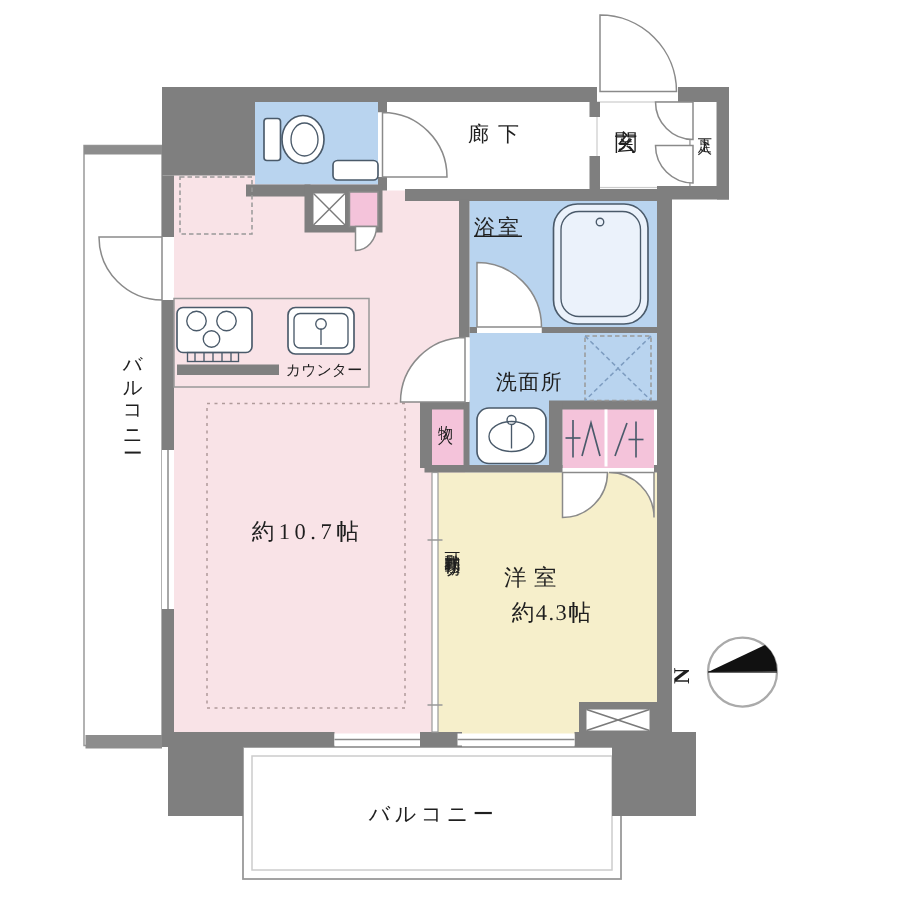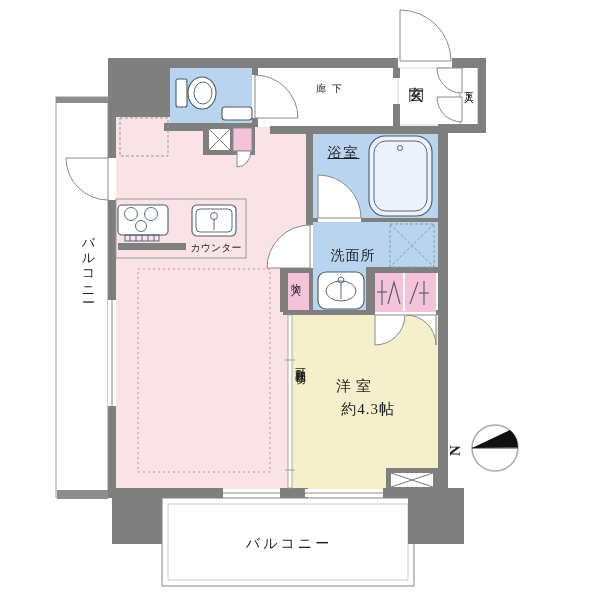--- a/index.html
+++ b/index.html
@@ -184,26 +184,27 @@
     <path class="door" d="M237,151 L251,151 A14,16 0 0 1 237,167 Z"></path>
   </g>
 
   <g>
     <circle cx="495" cy="448" r="23" fill="#ffffff" stroke="#aaaaaa" stroke-width="1.5"></circle>
     <line x1="472" y1="448" x2="518" y2="448" stroke="#333333" stroke-width="1"></line>
     <path d="M472,448 L510,430 A23,23 0 0 1 518,447.5 Z" fill="#111111"></path>
   </g>
 </svg>
 
+  <div class="lbl" style="left:140px;top:347px;width:130px;text-align:center;font-size:15px;letter-spacing:3px;">約10.7帖</div>
   <div class="lbl" style="left:186px;top:242px;width:60px;text-align:center;font-size:10px;">カウンター</div>
   <div class="lbl" style="left:318px;top:378px;width:76px;text-align:center;font-size:15px;letter-spacing:5px;">洋室</div>
   <div class="lbl" style="left:320px;top:401px;width:96px;text-align:center;font-size:15px;letter-spacing:1px;">約4.3帖</div>
   <div class="lbl v" style="left:294px;top:360px;height:124px;font-size:10.5px;letter-spacing:1px;">可動式間仕切り</div>
-  <div class="lbl" style="left:302px;top:83px;width:60px;text-align:center;font-size:10px;letter-spacing:6px;">廊下</div>
+  <div class="lbl" style="left:302px;top:83px;width:60px;text-align:center;font-size:14px;letter-spacing:6px;">廊下</div>
   <div class="lbl v" style="left:407px;top:74px;height:50px;font-size:15px;">玄関</div>
   <div class="lbl v" style="left:463px;top:84px;height:42px;font-size:9.5px;letter-spacing:1px;">下足入</div>
-  <div class="lbl" style="left:316px;top:145px;width:55px;text-align:center;font-size:14px;letter-spacing:2px;text-decoration:underline;">浴室</div>
+  <div class="lbl" style="left:316px;top:145px;width:55px;font-size:14px;letter-spacing:2px;text-decoration:underline;">浴室</div>
   <div class="lbl" style="left:318px;top:248px;width:70px;text-align:center;font-size:14px;letter-spacing:1px;font-family:Liberation Serif, serif;">洗面所</div>
   <div class="lbl v" style="left:290px;top:276px;height:34px;font-size:10px;">物入</div>
   <div class="lbl v" style="left:80px;top:228px;height:120px;font-size:13px;">バルコニー</div>
   <div class="lbl" style="left:230px;top:536px;width:118px;text-align:center;font-size:14px;letter-spacing:3px;">バルコニー</div>
   <div class="lbl" style="left:447px;top:442px;width:18px;text-align:center;font-size:15px;font-weight:bold;transform:rotate(-90deg);">N</div>
 </div>
 
 </body></html>

